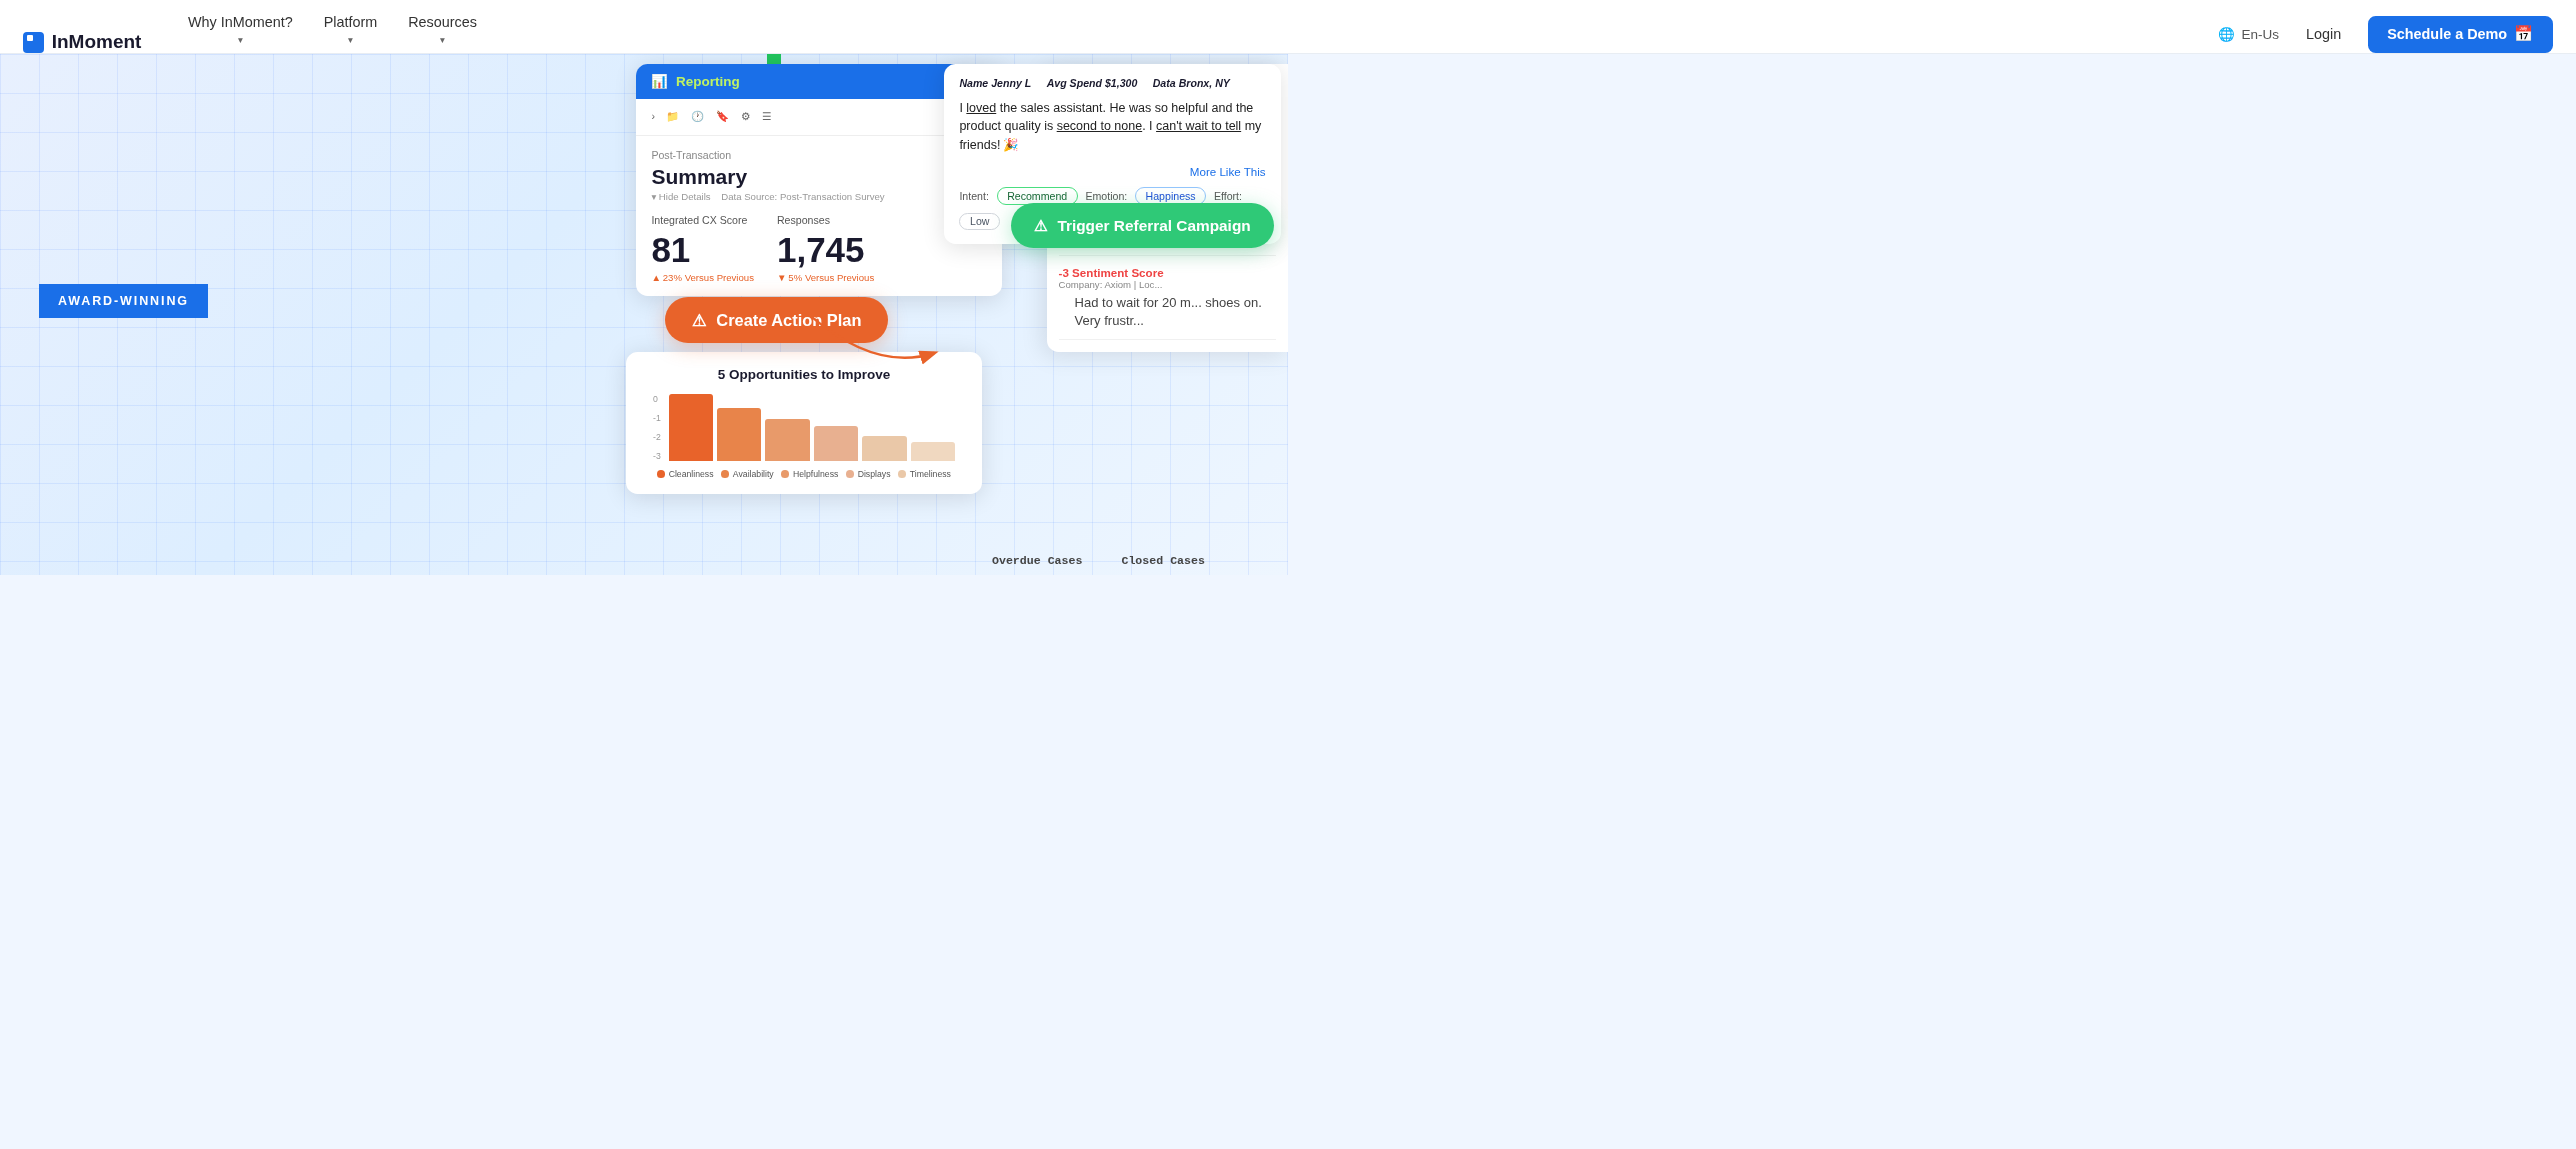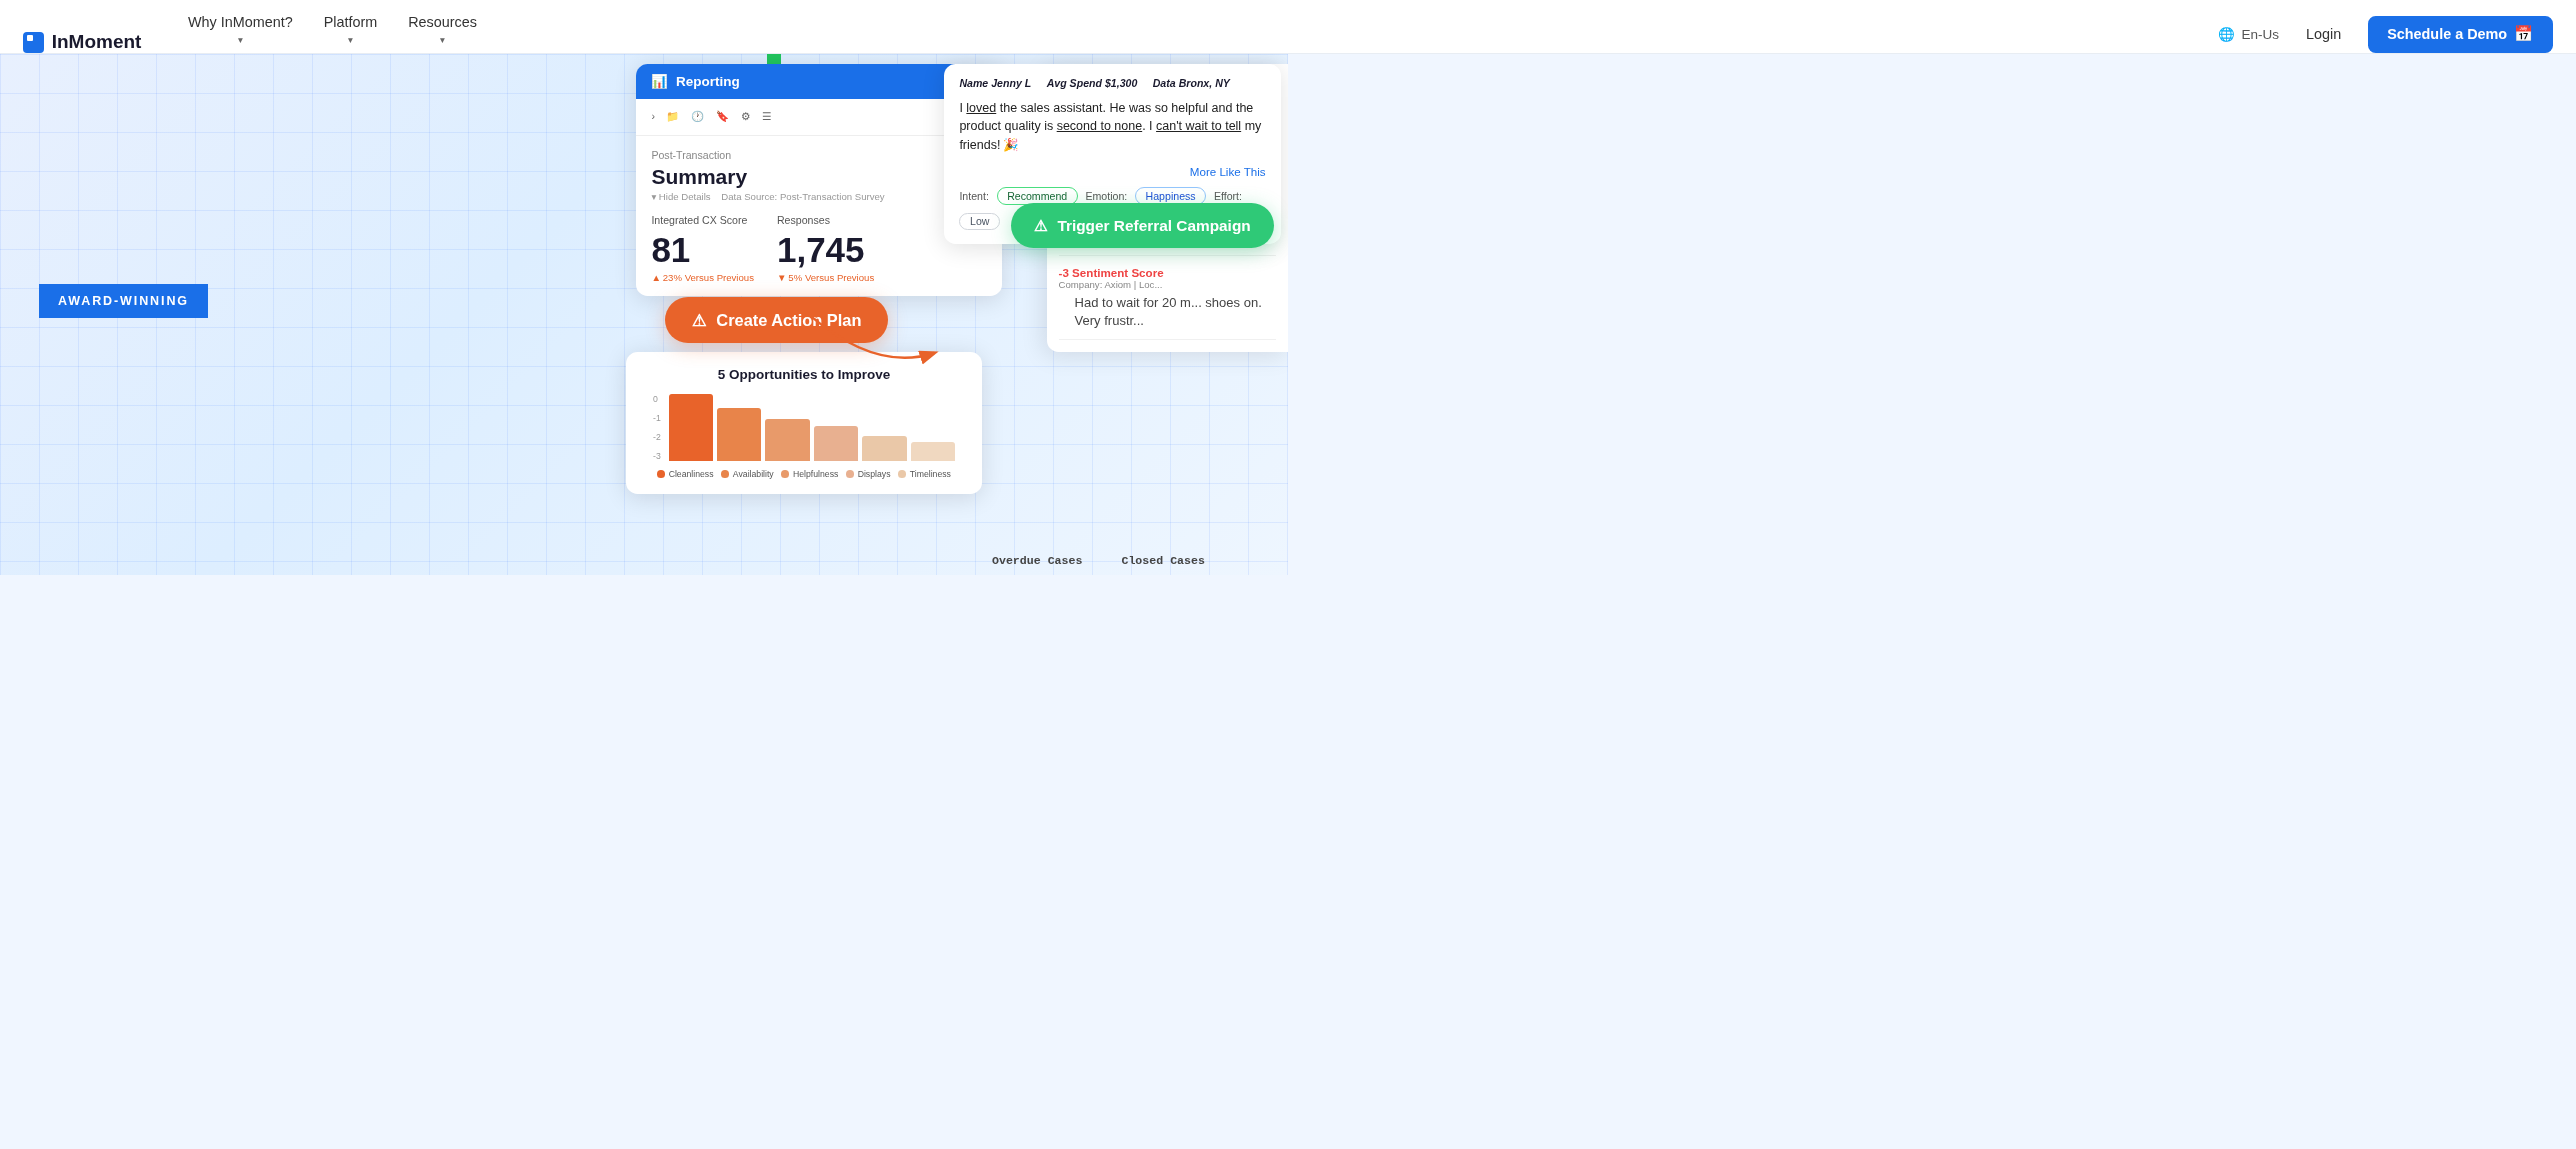--- a/index.html
+++ b/index.html
@@ -72,21 +72,21 @@
     .reporting-panel {
       position: absolute; top: 9.6px; left: 58px; width: 366px;
       background: #fff; border-radius: 11.6px; box-shadow: 0 3.9px 23px rgba(0,0,0,0.12);
       overflow: hidden; z-index: 5;
     }
     .reporting-header {
       background: #1a6fe8; padding: 9.6px 15.4px;
       display: flex; align-items: center; gap: 7.7px;
     }
     .reporting-header-icon { color: #fff; font-size: 13.5px; }
-    .reporting-header-title { color: #ffffff; font-size: 13.5px; font-weight: 600; }
+    .reporting-header-title { color: #bef264; font-size: 13.5px; font-weight: 600; }
     .reporting-nav { padding: 7.7px 15.4px; border-bottom: 1px solid #eee; display: flex; gap: 11.6px; }
     .reporting-nav-item { font-size: 10.6px; color: #666; padding: 3.9px 0; }
     .reporting-body { padding: 13.5px 15.4px; }
     .reporting-subtitle { font-size: 10.6px; color: #888; margin-bottom: 3.9px; }
     .reporting-big-title { font-size: 21px; font-weight: 700; color: #1a1a2e; margin-bottom: 1.9px; }
     .reporting-source { font-size: 9.6px; color: #999; margin-bottom: 11.6px; }
     .reporting-metrics { display: flex; gap: 23px; }
     .metric-label { font-size: 10.6px; color: #555; margin-bottom: 3.9px; }
     .metric-value { font-size: 35px; font-weight: 700; color: #1a1a2e; }
     .metric-sub { font-size: 9.6px; color: #e8632a; display: flex; align-items: center; gap: 1.9px; margin-top: 1.9px; }

